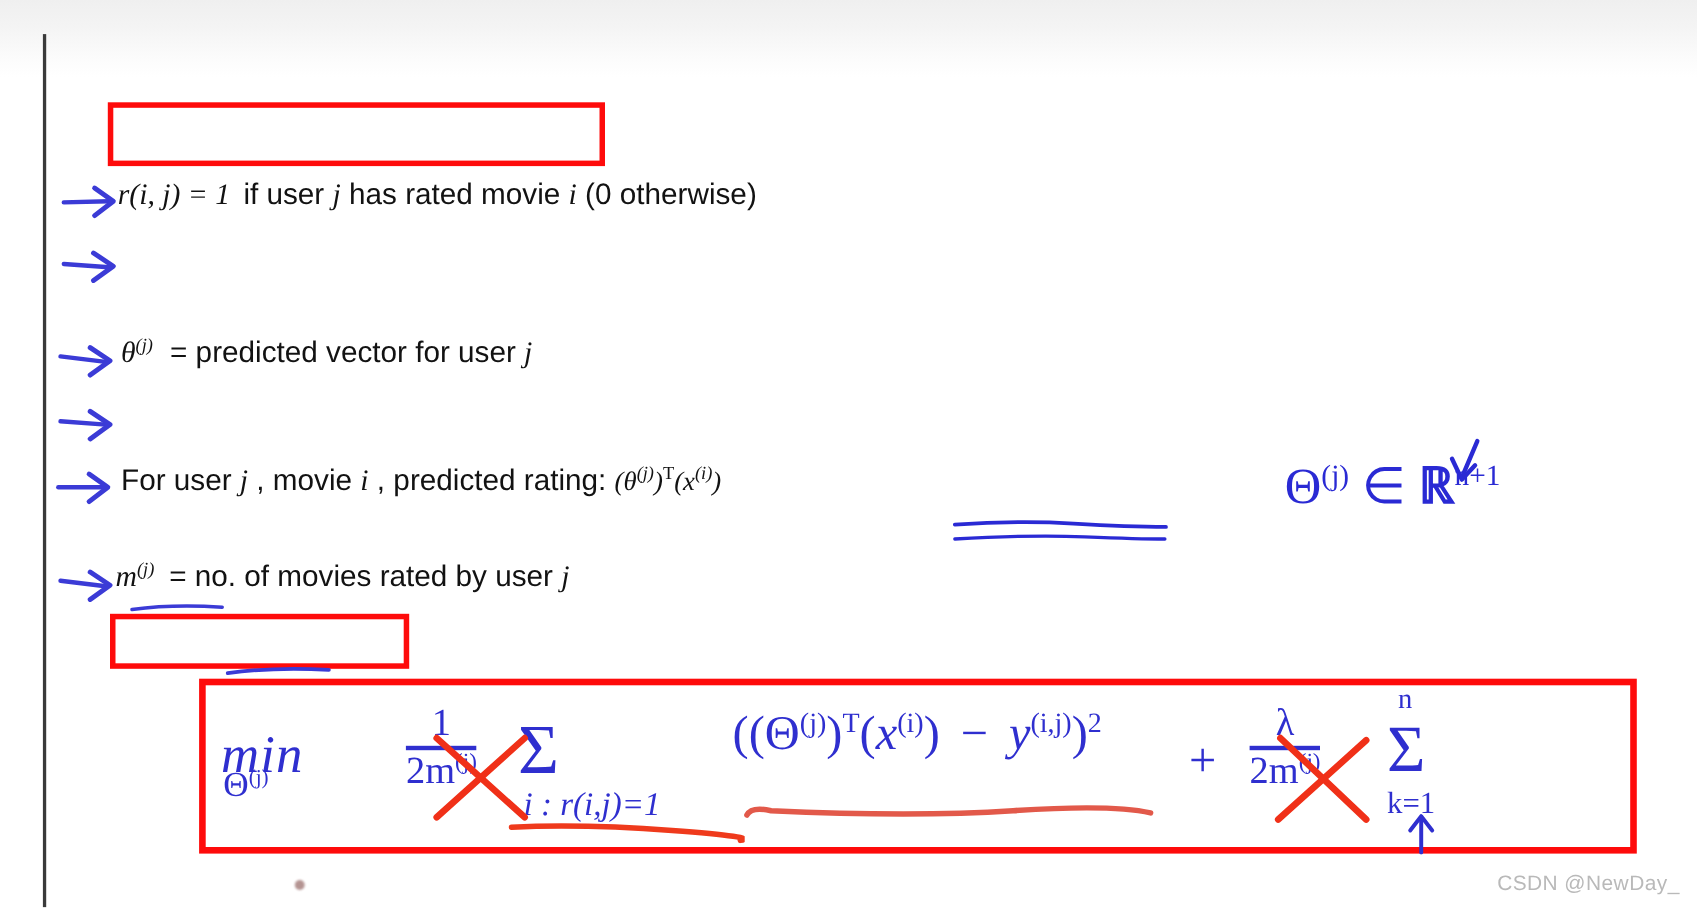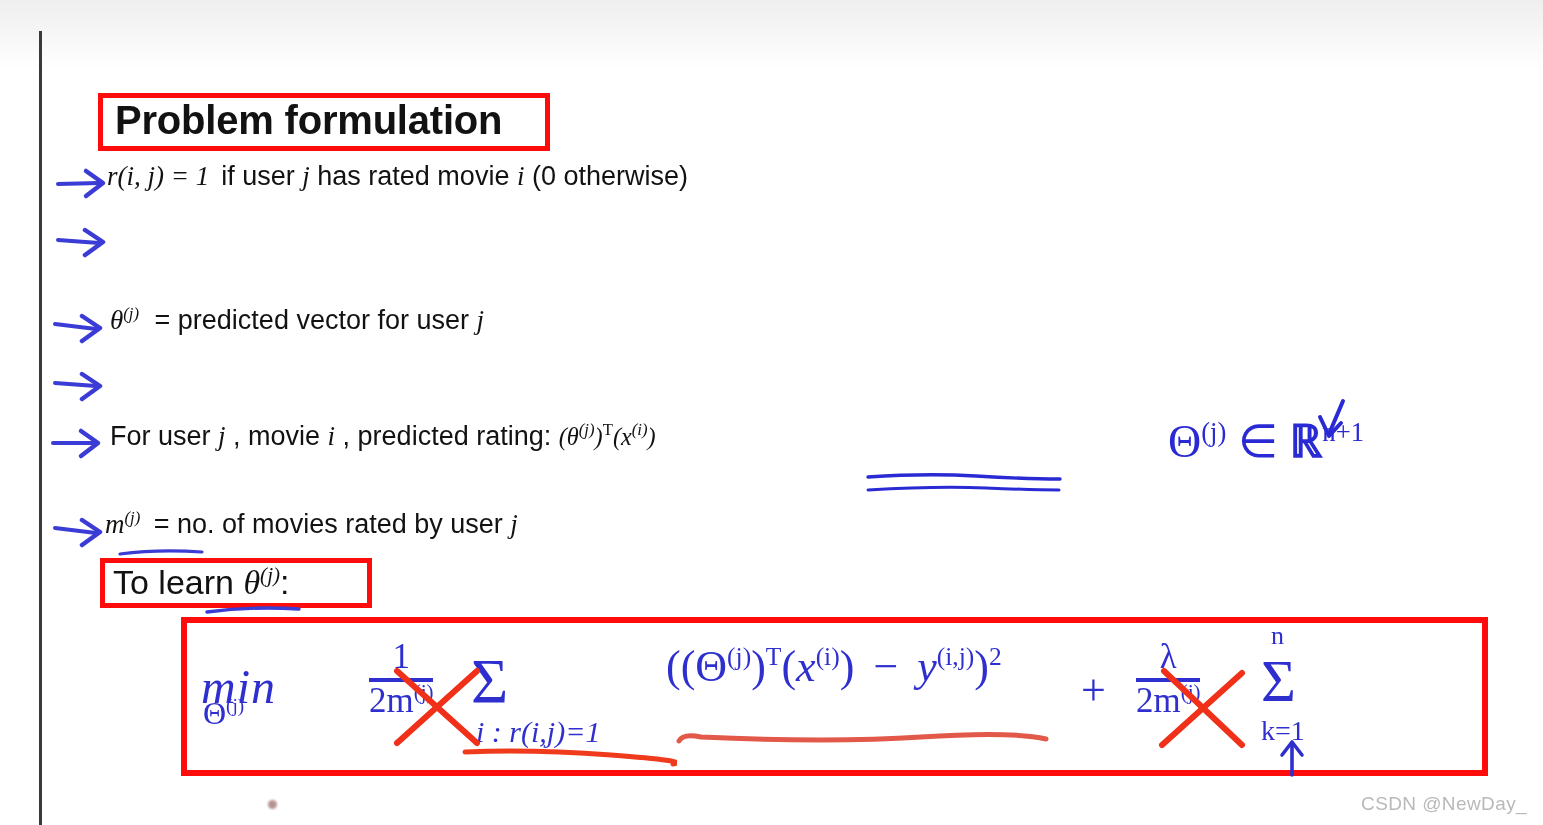--- a/index.html
+++ b/index.html
@@ -169,21 +169,20 @@
 </style>
 </head>
 <body>
 
 <div id="slide">
 
   <div id="top-gradient"></div>
   <div id="left-rule"></div>
 
   <div class="redbox" id="title-box"></div>
-  <div class="printed" id="slide-title">Problem formulation</div>
 
   <svg class="margin-arrow" style="left:55px; top:166px;" viewBox="0 0 58 34">
     <path d="M3 18 L44 17" stroke="#3b3bd6" stroke-width="4" fill="none" stroke-linecap="round"></path>
     <path d="M31 5 L48 17 L31 30" stroke="#3b3bd6" stroke-width="4.5" fill="none" stroke-linecap="round" stroke-linejoin="round"></path>
   </svg>
   <svg class="margin-arrow" style="left:55px; top:224px;" viewBox="0 0 58 34">
     <path d="M3 16 L44 19" stroke="#3b3bd6" stroke-width="4" fill="none" stroke-linecap="round"></path>
     <path d="M30 6 L48 18 L30 31" stroke="#3b3bd6" stroke-width="4.5" fill="none" stroke-linecap="round" stroke-linejoin="round"></path>
   </svg>
   <svg class="margin-arrow" style="left:52px; top:310px;" viewBox="0 0 58 34">
@@ -224,23 +223,20 @@
 
   <div class="printed bodyline" id="line-m">
     <span class="mathvar">m</span><span class="sup">(j)</span><span style="margin-left:6px"> = no. of movies rated by user </span><span class="mathvar">j</span>
   </div>
 
   <svg id="m-underline" viewBox="0 0 86 10" preserveAspectRatio="none">
     <path d="M2 6 Q40 1 84 4" stroke="#3b3bd6" stroke-width="3.2" fill="none" stroke-linecap="round"></path>
   </svg>
 
   <div class="redbox" id="tolearn-box"></div>
-  <div class="printed" id="line-learn">
-    <span>To learn </span><span class="mathvar">θ</span><span class="sup">(j)</span><span>:</span>
-  </div>
   <svg id="tolearn-underline" viewBox="0 0 96 12" preserveAspectRatio="none">
     <path d="M2 8 Q45 2 94 5" stroke="#3b3bd6" stroke-width="3.4" fill="none" stroke-linecap="round"></path>
   </svg>
 
   <div class="handblue" id="theta-in-R">
     <span>Θ</span><span class="hsup">(j)</span><span> ∈ </span><span style="font-weight:bold">ℝ</span><span class="hsup" style="font-style:normal">n+1</span>
   </div>
   <svg style="position:absolute; left:1313px; top:398px; width:40px; height:42px;" viewBox="0 0 40 42">
     <path d="M30 3 L16 36" stroke="#2a2ad4" stroke-width="4" fill="none" stroke-linecap="round"></path>
     <path d="M7 19 L16 38 L28 25" stroke="#2a2ad4" stroke-width="4" fill="none" stroke-linecap="round" stroke-linejoin="round"></path>

